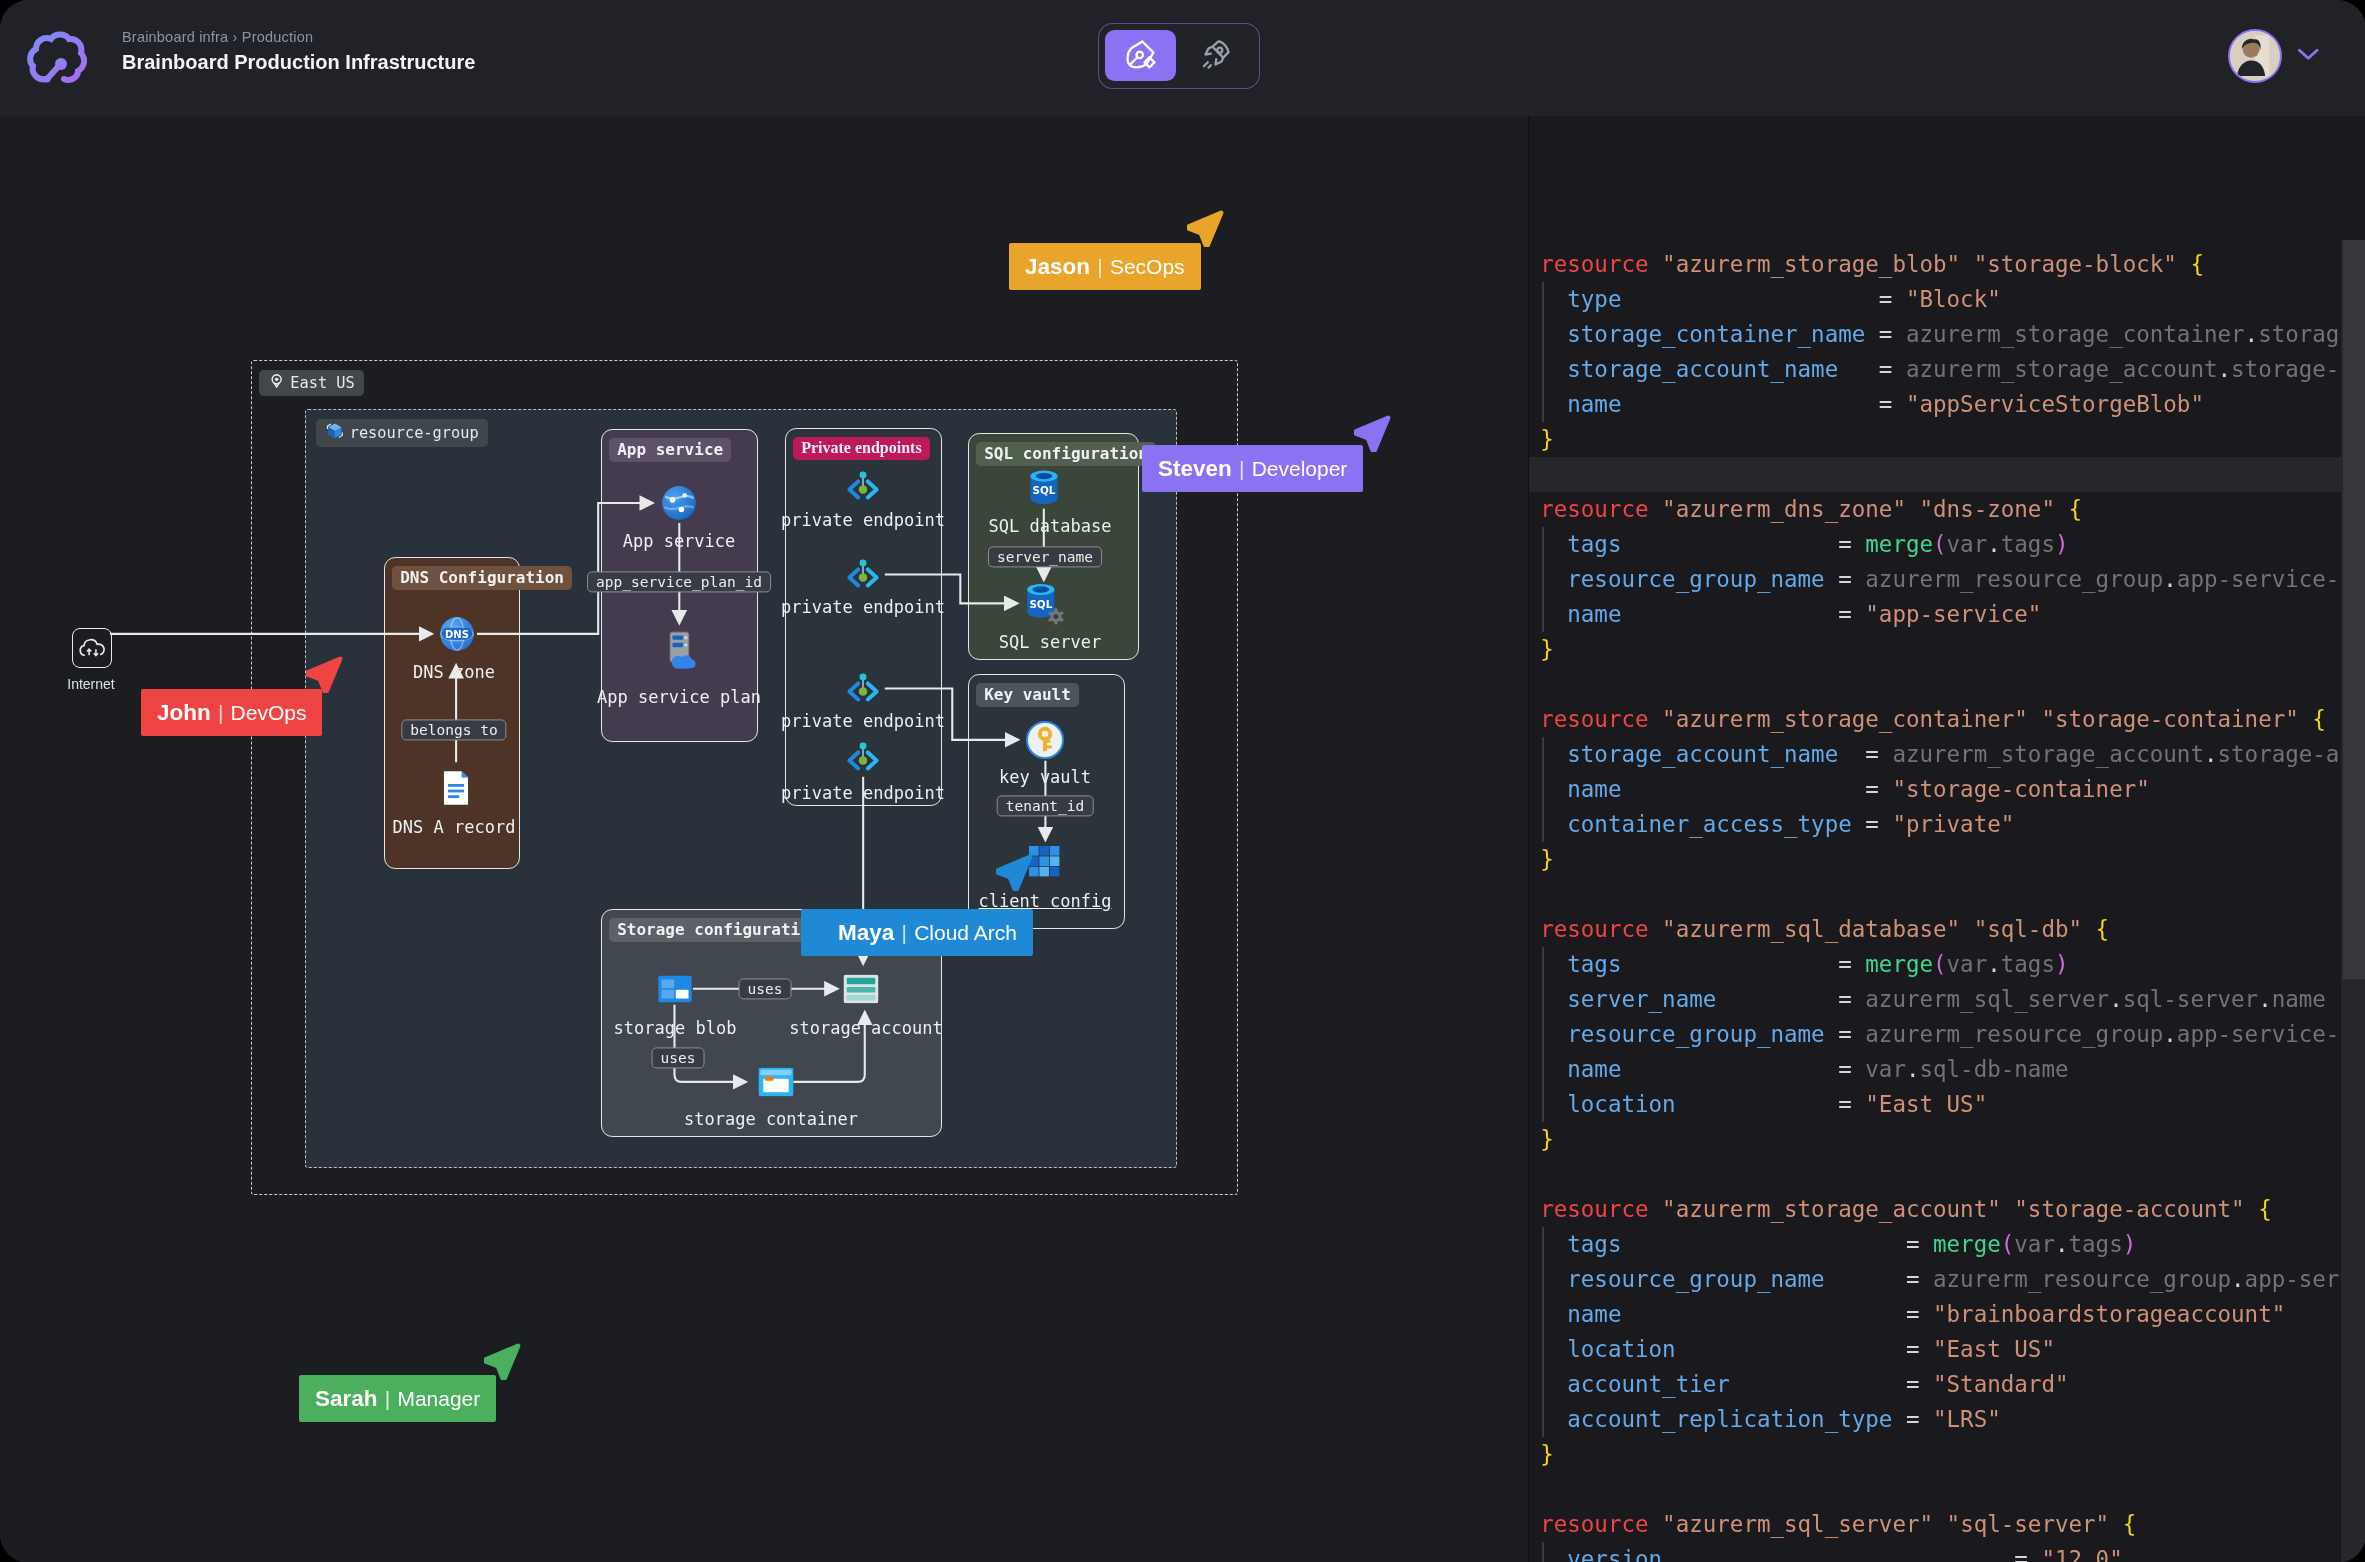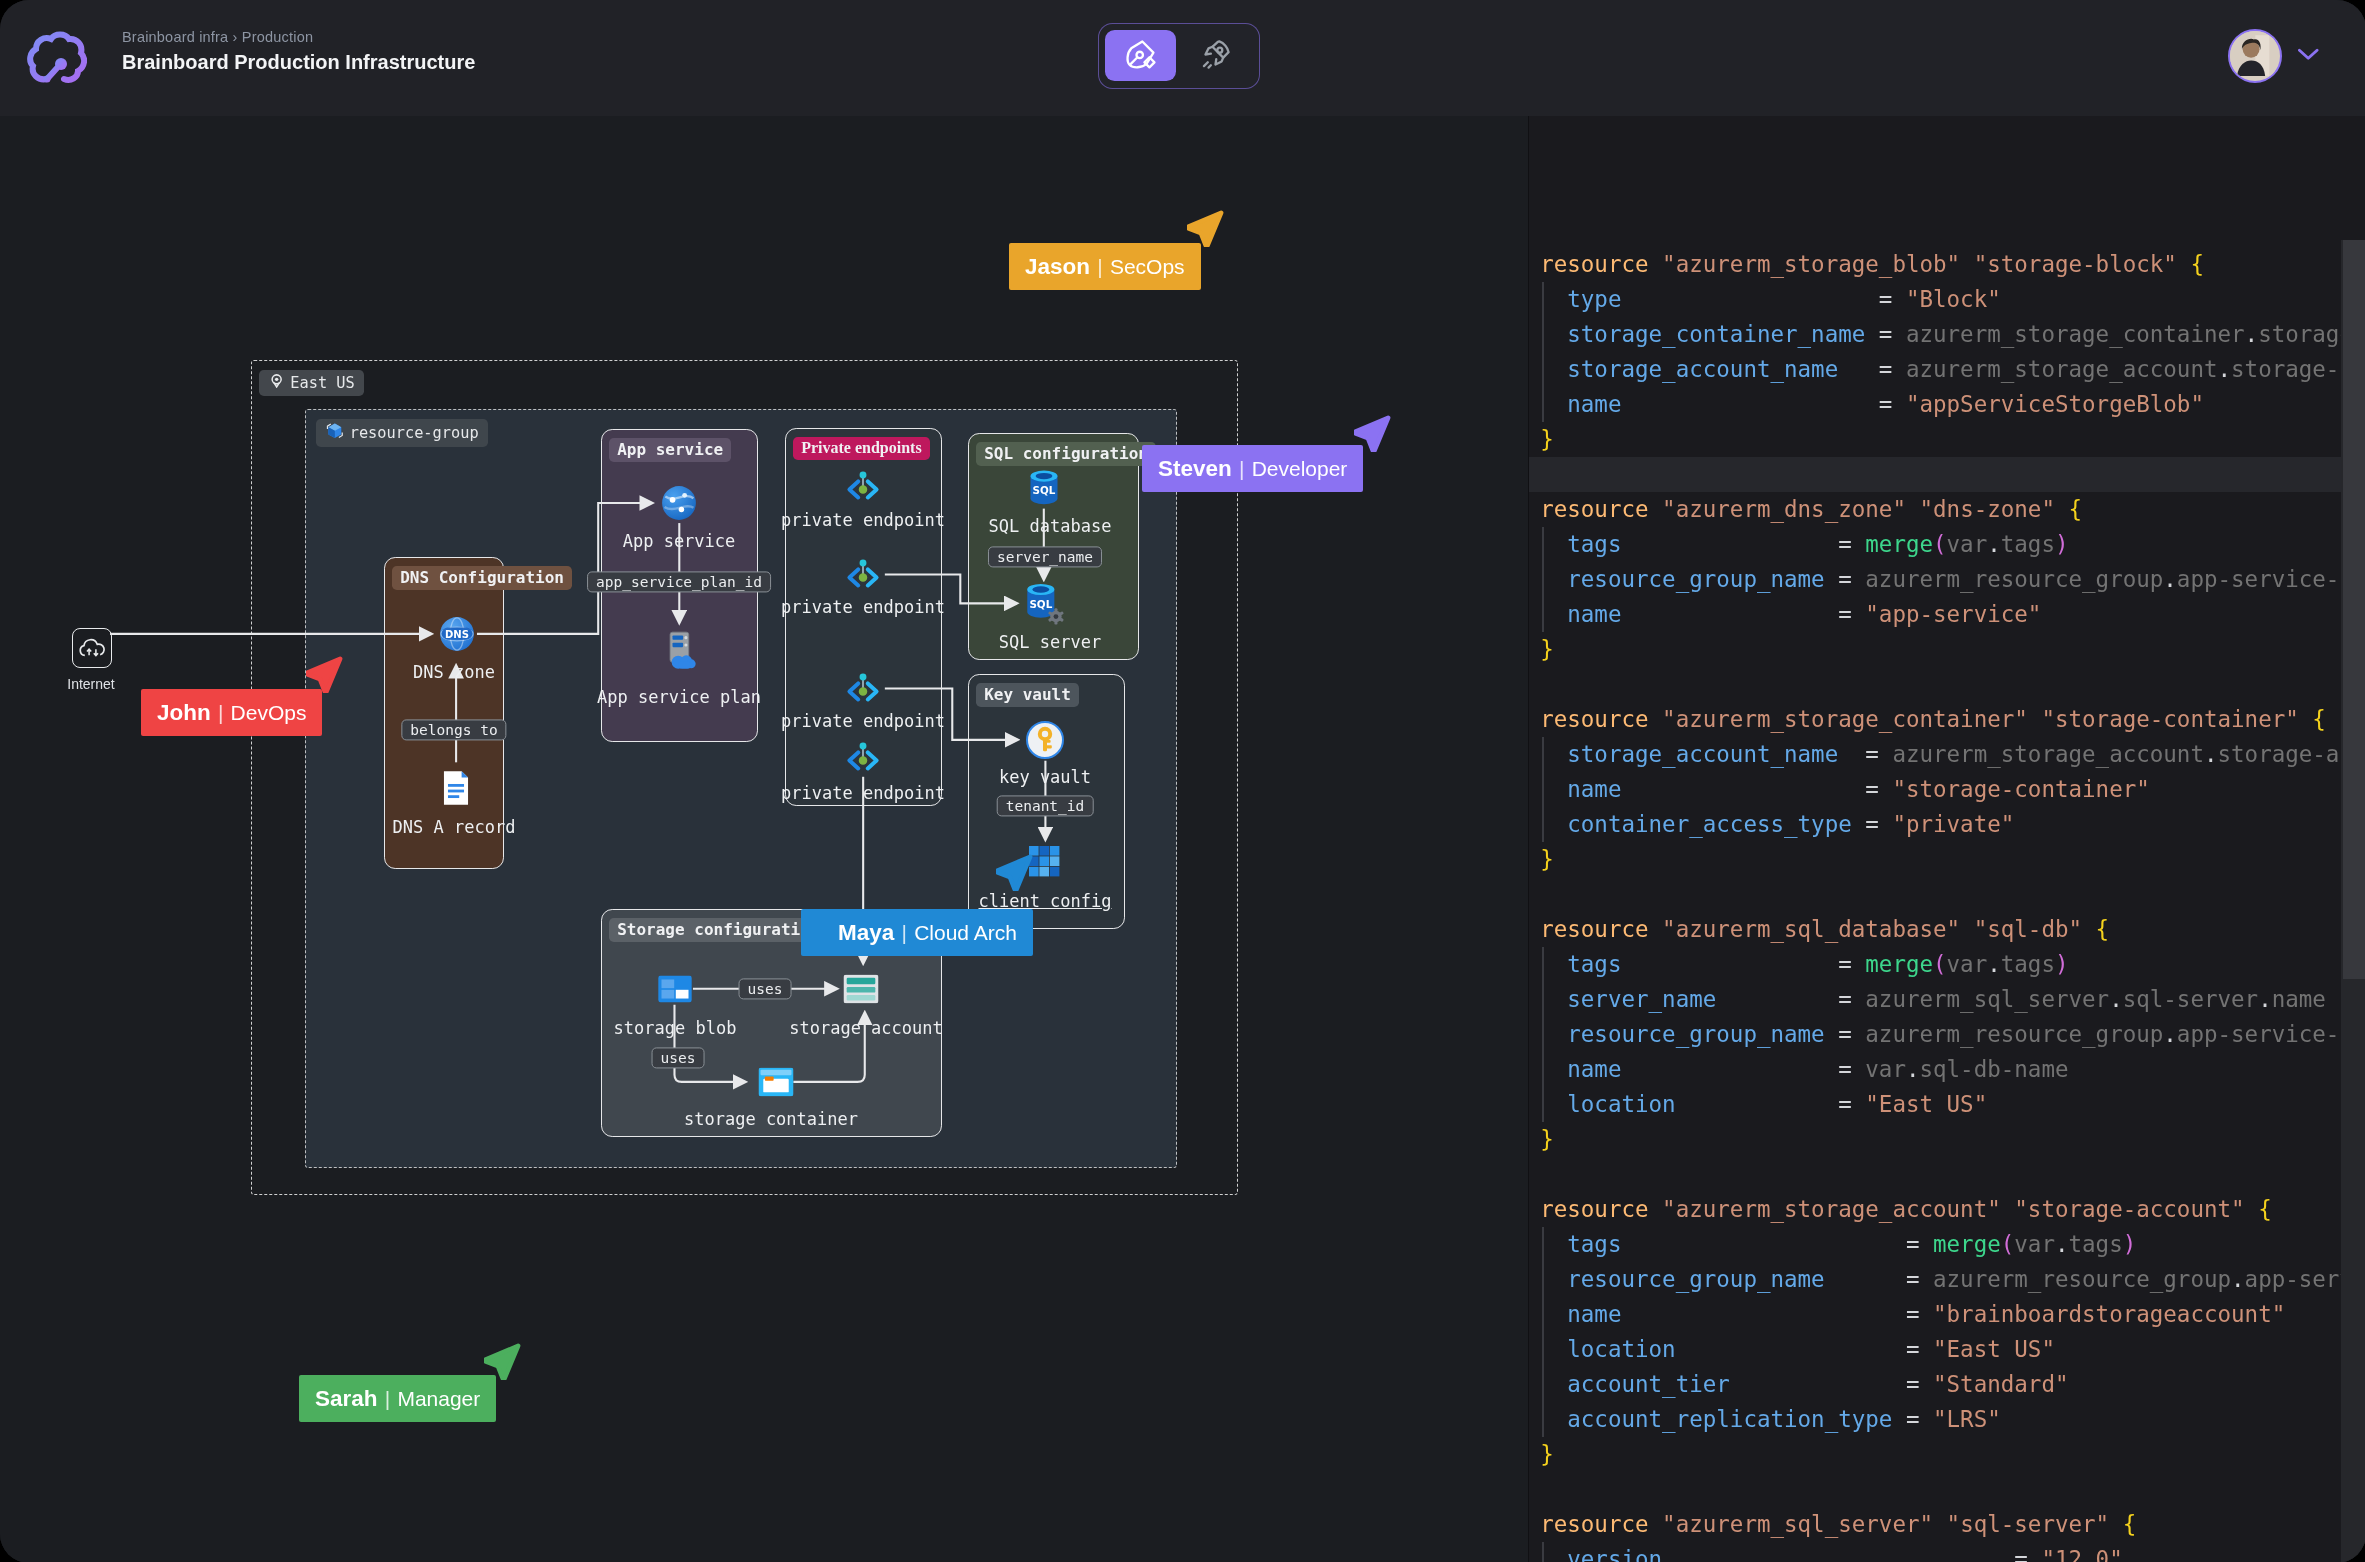--- a/index.html
+++ b/index.html
@@ -49,21 +49,21 @@
   
   .code-panel{position:absolute;left:1528px;top:116px;width:838px;height:1446px;background:#1a1a1e;border-left:0.8px solid #101013;}
   .plan-btn{position:absolute;left:613px;top:33px;width:201px;height:76px;border-radius:14.5px;border:none;
             background:linear-gradient(120deg,#bb4be0,#8a42ee 55%,#7a3bf0);display:flex;align-items:center;justify-content:center;
             gap:13px;color:#fff;font-size:26.5px;font-weight:500;font-family:"Liberation Sans",sans-serif;cursor:pointer;}
   .code-lines{position:absolute;left:0;top:131px;width:100%;}
   .code-line{position:relative;height:35px;line-height:35px;white-space:pre;overflow:hidden;
              font-family:"DejaVu Sans Mono",monospace;font-size:22.5px;color:#d4d4d4;padding-left:11.2px;}
   .code-line.hl{background:#26272c;}
   .code-line.g::before{content:"";position:absolute;left:13px;top:0;bottom:0;width:1.6px;background:#3a3b41;}
-  .tk-k{color:#fdba74}.tk-f{color:#3dd68c}.tk-s{color:#ce9178}.tk-b{color:#f5d21d}
+  .tk-k{color:#ef4444}.tk-f{color:#3dd68c}.tk-s{color:#ce9178}.tk-b{color:#f5d21d}
   .tk-p{color:#64a9e8}.tk-r{color:#737373}.tk-o{color:#d4d6da}.tk-d{color:#d4d6da}.tk-n{color:#d16dd8}
   .scrollbar{position:absolute;right:0;top:124px;width:26px;bottom:0;background:#26272b;}
   .scroll-thumb{position:absolute;left:1.6px;right:1.6px;top:0;height:739px;background:#37383d;}
 </style>
 </head>
 <body>
 
 <div class="page">
 
   <div class="header">
@@ -142,21 +142,21 @@
             <path d="M11 2 L19 6.5 V15.5 L11 20 L3 15.5 V6.5 Z" fill="#2f86e8"></path>
             <path d="M11 2 L19 6.5 L11 11 L3 6.5 Z" fill="#6db4f2"></path>
             <path d="M11 11 V20 L3 15.5 V6.5 Z" fill="#1962b8"></path>
             <path d="M6 2.6 L1.8 5.2 V8.8" stroke="#dfe6ec" stroke-width="1.5" fill="none"></path>
             <path d="M16 19.4 L20.2 16.8 V13.2" stroke="#dfe6ec" stroke-width="1.5" fill="none"></path>
           </svg></span>
       <span>resource-group</span>
     </div>
 
     <div id="groups-layer">
-        <div class="group" style="left: 384px; top: 441px; width: 120px; height: 312px; background: rgb(77, 52, 38);">
+        <div class="group" style="left: 384px; top: 441px; width: 136px; height: 312px; background: rgb(77, 52, 38);">
           <div class="group-title" style="background: rgb(111, 81, 64);">DNS Configuration</div>
         </div>
         <div class="group" style="left: 601px; top: 313px; width: 157px; height: 313px; background: rgb(68, 59, 79);">
           <div class="group-title" style="background: rgb(93, 82, 104);">App service</div>
         </div>
         <div class="group" style="left: 785px; top: 312px; width: 157px; height: 378px; background: rgb(44, 52, 59);">
           <div class="group-title" style="background: #be185d; font-family: Liberation Serif, serif;">Private endpoints</div>
         </div>
         <div class="group" style="left: 968px; top: 317px; width: 171px; height: 227px; background: rgb(58, 70, 57);">
           <div class="group-title" style="background: rgb(82, 96, 80);">SQL configuration</div>

